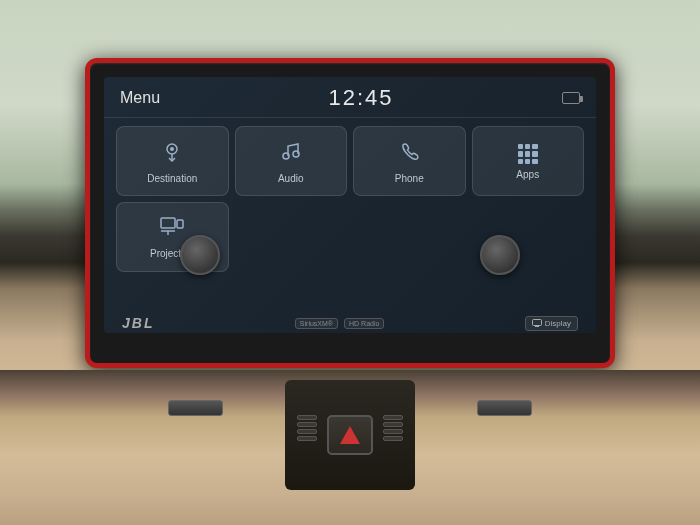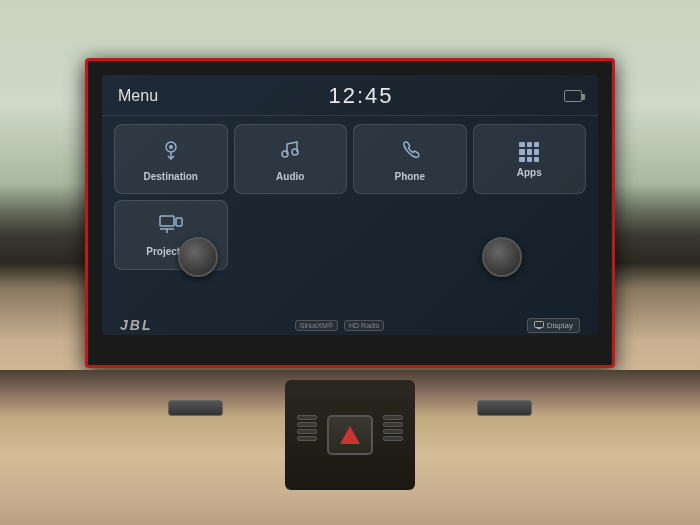--- a/index.html
+++ b/index.html
@@ -30,22 +30,22 @@
     }
 
     
     .head-unit {
       position: absolute;
       top: 58px;
       left: 85px;
       width: 530px;
       height: 310px;
       background: #1a1a1a;
-      border-radius: 4px;
-      border: 3px solid #b91c1c;
+      border-radius: 12px;
+      border: 5px solid #b91c1c;
       box-shadow: 0 4px 20px rgba(0,0,0,0.8), inset 0 1px 2px rgba(255,255,255,0.1);
     }
 
     
     .left-buttons {
       position: absolute;
       top: 75px;
       left: 58px;
       width: 30px;
       display: flex;
@@ -179,21 +179,21 @@
     .menu-icon {
       font-size: 22px;
       margin-bottom: 5px;
       color: #d0d8e0;
     }
 
     .menu-label {
       font-size: 10px;
       color: #c0c8d0;
       text-align: left;
-      font-weight: 700;
+      font-weight: 400;
     }
 
     
     .knob-left {
       position: absolute;
       bottom: 88px;
       left: 90px;
       width: 40px;
       height: 40px;
       background: radial-gradient(circle at 40% 35%, #666, #222);

